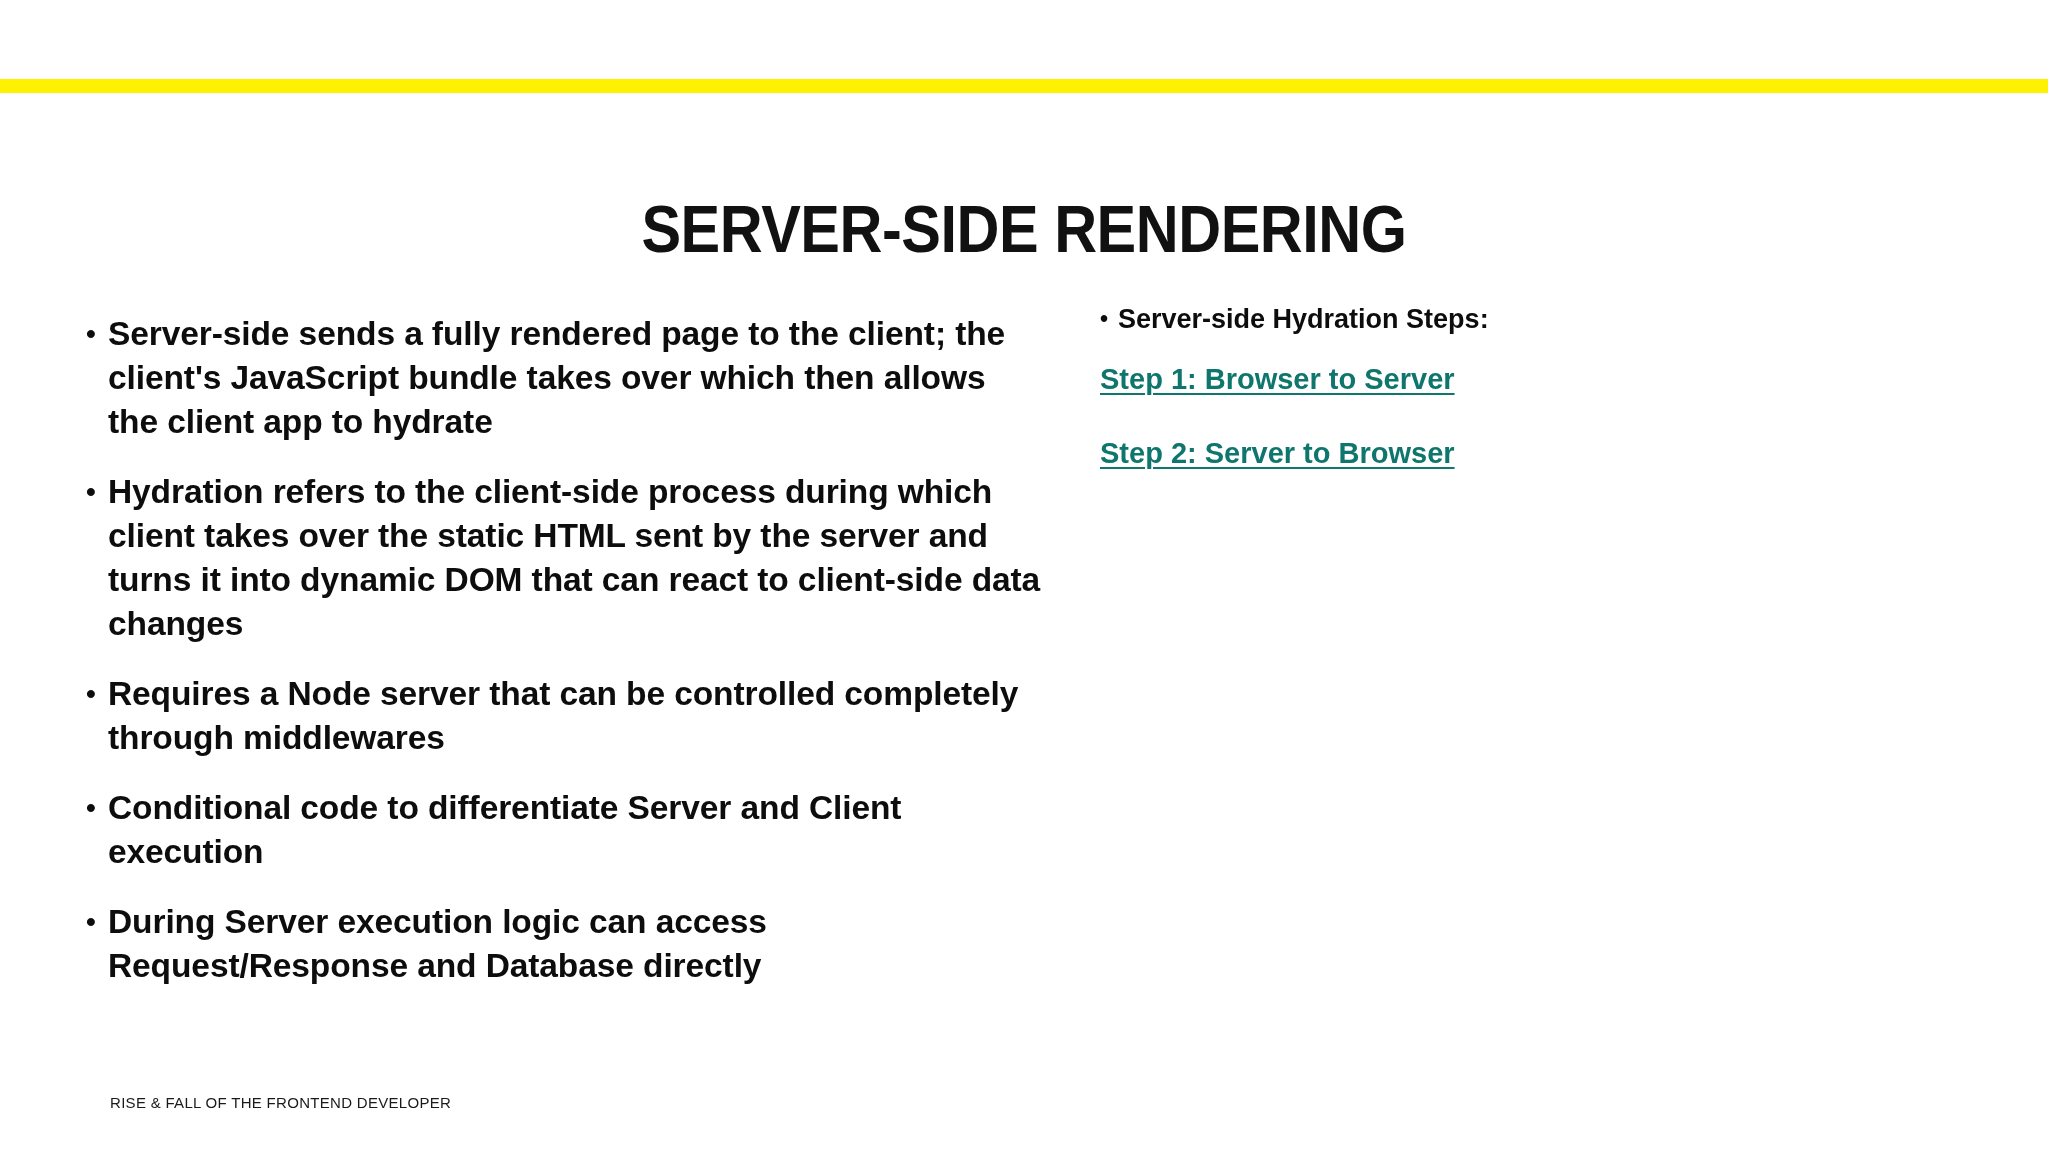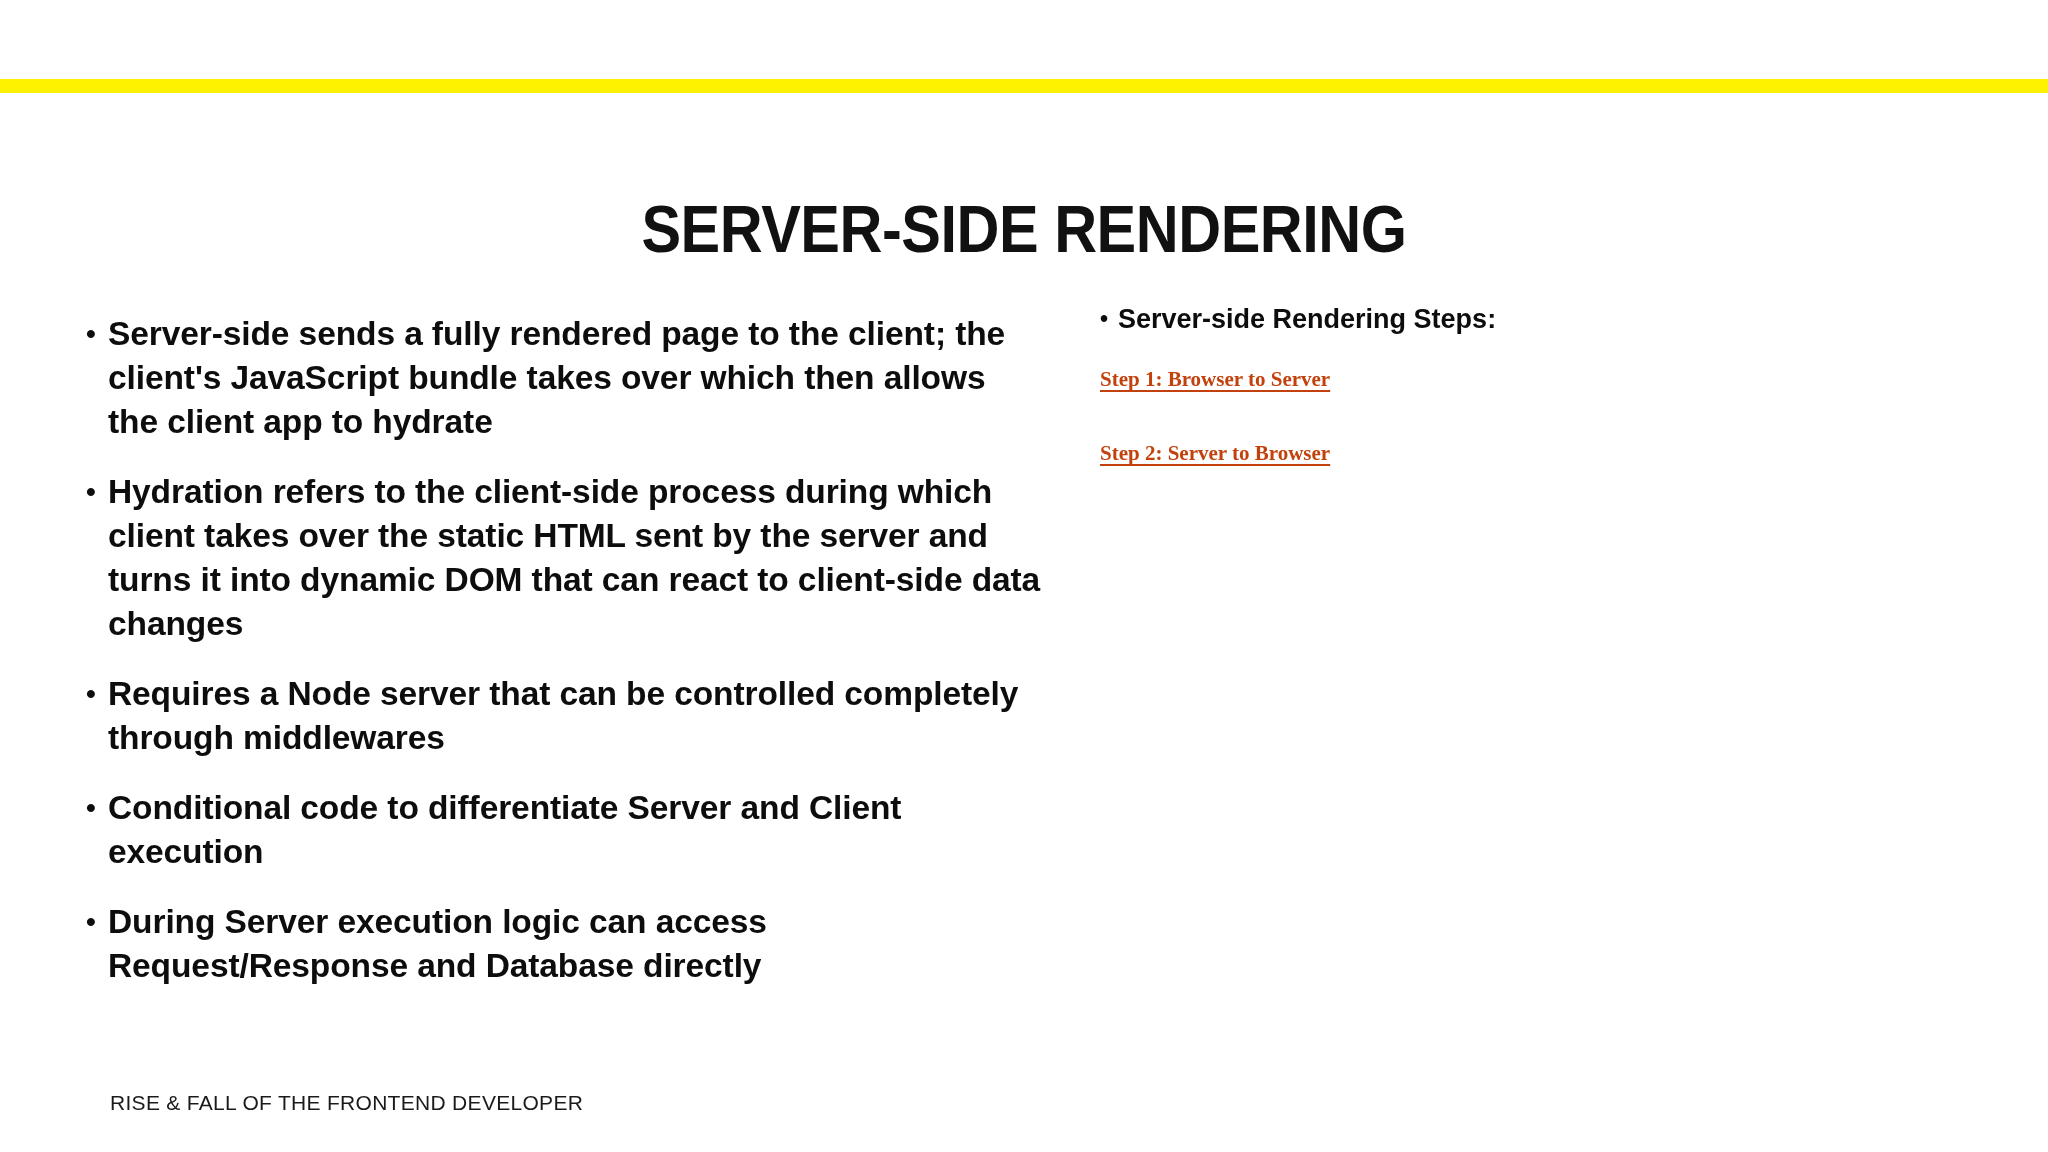--- a/index.html
+++ b/index.html
@@ -112,25 +112,25 @@
   .steps-header .bullet-dot {
     width: 18px;
     font-size: 23px;
     line-height: 38px;
   }
 
   .step-block { margin-bottom: 20px; }
   .step-block:last-child { margin-bottom: 0; }
 
   .step-heading {
-    font-family: Liberation Serif, serif;
+    font-family: Liberation Sans, sans-serif;
     font-weight: 600;
-    font-size: 21px;
+    font-size: 29px;
     line-height: 38px;
-    color: #c2410c;
+    color: #0f766e;
     text-decoration: underline;
     text-underline-offset: 4px;
     text-decoration-thickness: 2px;
     display: inline-block;
     margin-bottom: 16px;
   }
 
   .step-body {
     font-family: "Liberation Sans", sans-serif;
     font-weight: 400;
@@ -140,21 +140,21 @@
     letter-spacing: -0.05px;
   }
 
   
   .footer {
     position: absolute;
     left: 110px;
     top: 1090px;
     font-family: "Liberation Sans", sans-serif;
     font-weight: 400;
-    font-size: 21px;
+    font-size: 15px;
     line-height: 26px;
     letter-spacing: 0.3px;
     color: #1a1a1a;
   }
 </style>
 </head>
 <body>
 
 <div class="slide">
 
@@ -190,21 +190,21 @@
         <span class="bullet-dot">•</span>
         <span class="bullet-text">During Server execution logic can access Request/Response and Database directly</span>
       </div>
 
     </div>
 
     <div class="col-right">
 
       <div class="steps-header">
         <span class="bullet-dot">•</span>
-        <span class="bullet-text">Server-side Rendering Steps:</span>
+        <span class="bullet-text">Server-side Hydration Steps:</span>
       </div>
 
       <div class="step-block">
         <div class="step-heading">Step 1: Browser to Server</div>
       </div>
 
       <div class="step-block">
         <div class="step-heading">Step 2: Server to Browser</div>
       </div>
 

